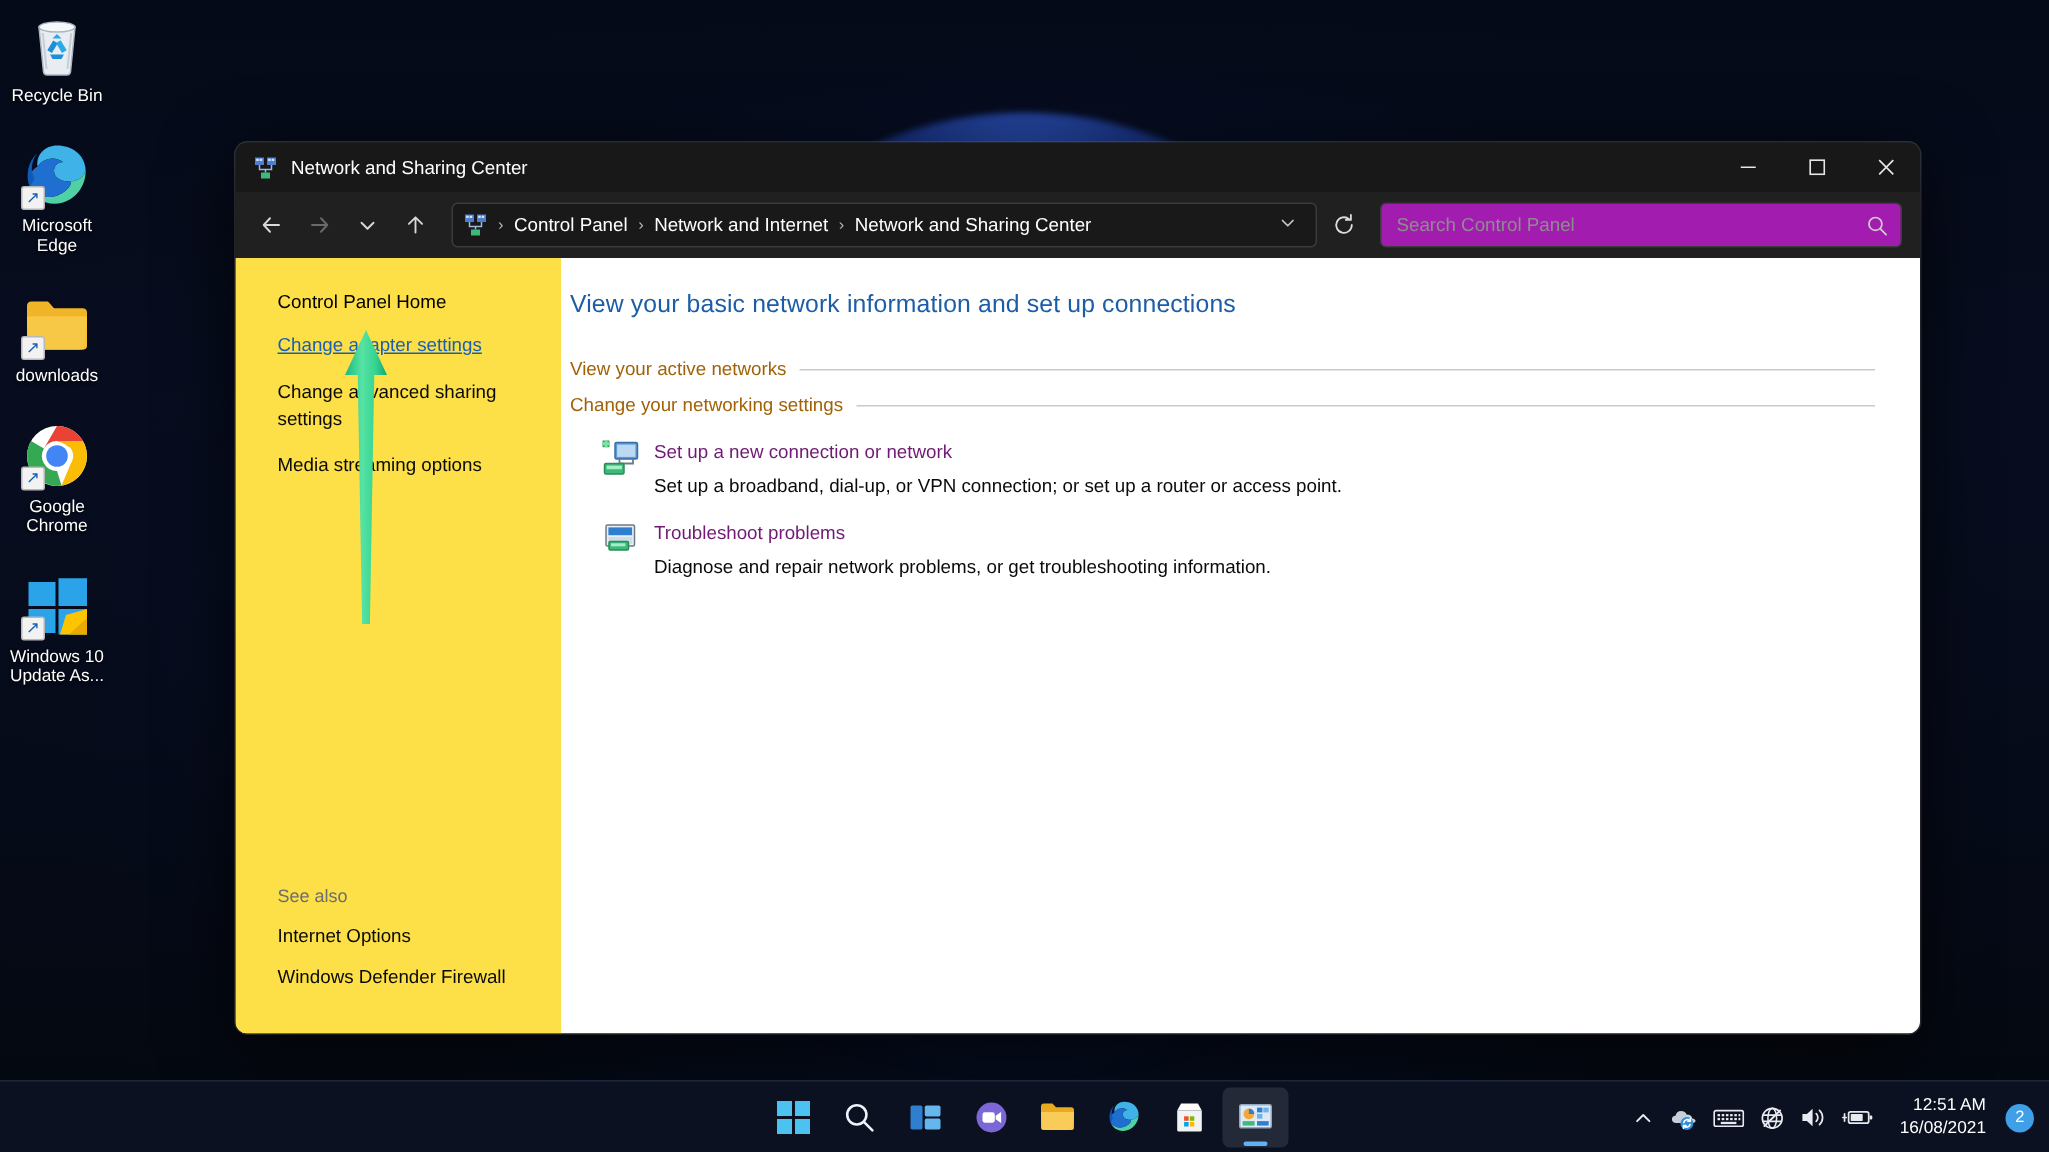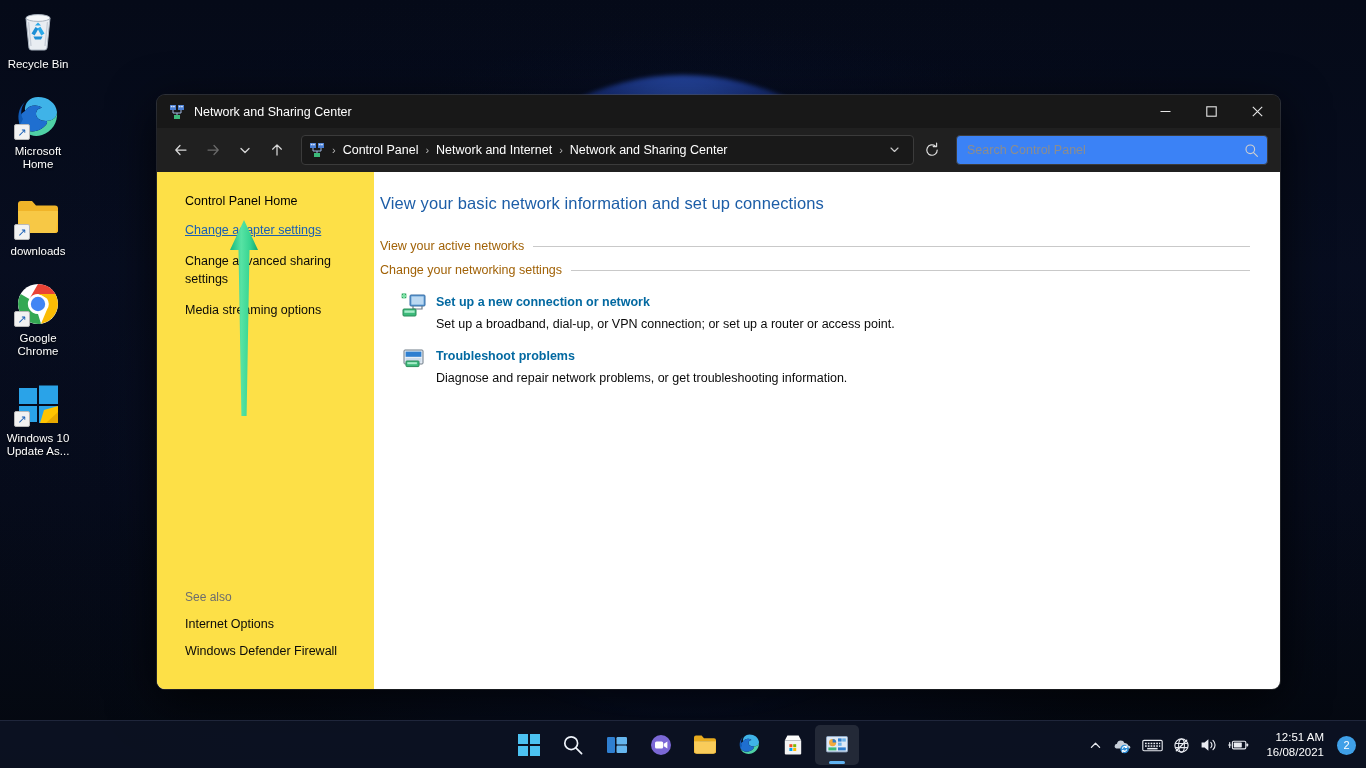--- a/index.html
+++ b/index.html
@@ -172,23 +172,23 @@
     flex: none;
   }
   #refresh-btn {
     width: 32px; height: 30px;
     margin-left: 2px;
     display: flex; align-items: center; justify-content: center;
     color: #dcdcdc; cursor: pointer; border-radius: 4px;
     flex: none;
   }
   #searchbox {
-    width: 312px; height: 30px;
+    width: 348px; height: 30px;
     margin-left: 8px;
-    background: #3b82f6;
+    background: #a21caf;
     border: 1px solid #3b3b3b;
     border-radius: 4px;
     display: flex; align-items: center;
     padding: 0 8px 0 10px;
     flex: none;
   }
   #search-input {
     flex: 1;
     background: transparent; border: none; outline: none;
     color: #e8e8e8;
@@ -284,24 +284,23 @@
   }
   .task-icon {
     width: 30px; height: 28px;
     flex: none;
     margin: 2px 8px 0 18px;
     display: flex; align-items: flex-start; justify-content: center;
   }
   .task-text-wrap { padding-top: 1px; }
   .task-link {
     font-size: 12.5px;
-    color: #0369a1;
+    color: #701a75;
     cursor: pointer;
     display: inline-block;
-    font-weight: bold;
   }
   .task-desc {
     font-size: 12.5px;
     color: #0a0a0a;
     margin-top: 7px;
   }
 
   
   #green-arrow {
     position: absolute;
@@ -411,21 +410,21 @@
   <div class="desktop-icon">
     <div class="di-glyph">
       <svg width="46" height="46" viewBox="0 0 46 46">
         <path d="M23 3 C33 3 41 9 42 18 C42 24 37 27 31 27 C25 27 21 24 21 20 C21 16 24 14 27 14 C22 10 14 11 10 17 C9 9 15 3 23 3 Z" fill="#3fb3e8"></path>
         <path d="M42 18 C43 28 37 38 27 41 C17 44 8 39 5 31 C9 37 17 39 24 36 C31 33 34 27 31 27 C37 27 42 24 42 18 Z" fill="#4fd1a5"></path>
         <path d="M10 17 C14 11 22 10 27 14 C24 14 21 16 21 20 C21 24 25 27 31 27 C34 27 31 33 24 36 C17 39 9 37 5 31 C3 25 5 20 10 17 Z" fill="#1f6fd0"></path>
         <path d="M5 31 C2 24 3 14 10 8 C6 13 5 20 8 25 Z" fill="#0f5ab5"></path>
       </svg>
       <div class="shortcut-badge">↗</div>
     </div>
-    <div class="di-label">Microsoft Home</div>
+    <div class="di-label">Microsoft Edge</div>
   </div>
 
   <div class="desktop-icon">
     <div class="di-glyph">
       <svg width="46" height="40" viewBox="0 0 46 40">
         <path d="M3 7 Q3 4 6 4 L17 4 L21 8.5 L40 8.5 Q43 8.5 43 11.5 L43 33 Q43 36 40 36 L6 36 Q3 36 3 33 Z" fill="#f0b429"></path>
         <rect x="12" y="15" width="22" height="10" rx="1.5" fill="#2f6fb5"></rect>
         <path d="M3 14 L43 14 L43 33 Q43 36 40 36 L6 36 Q3 36 3 33 Z" fill="#fbc02d"></path>
         <path d="M3 14 L43 14 L41 34 Q40.6 36 38 36 L8 36 Q5.4 36 5 34 Z" fill="#f7c845"></path>
       </svg>

